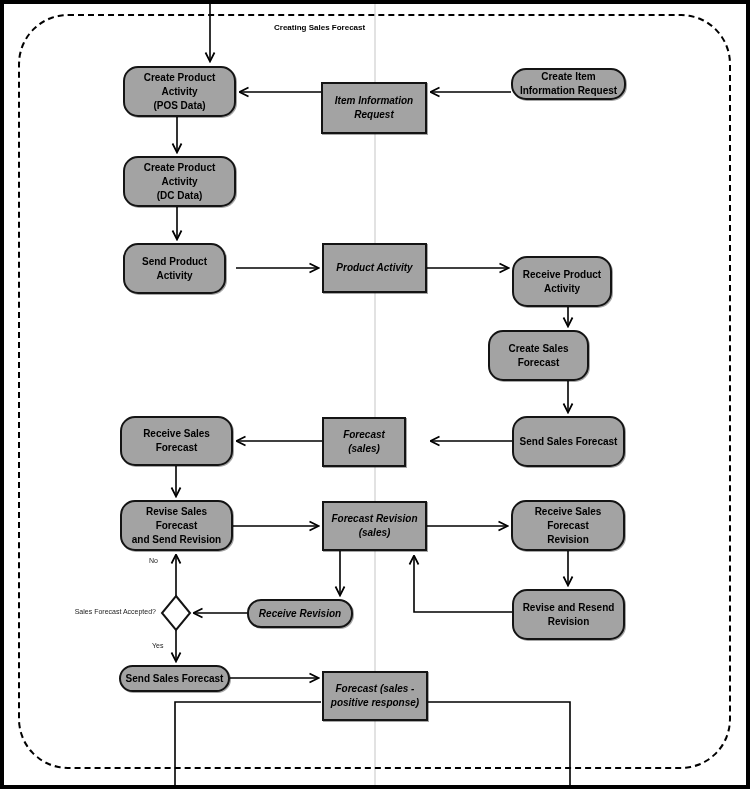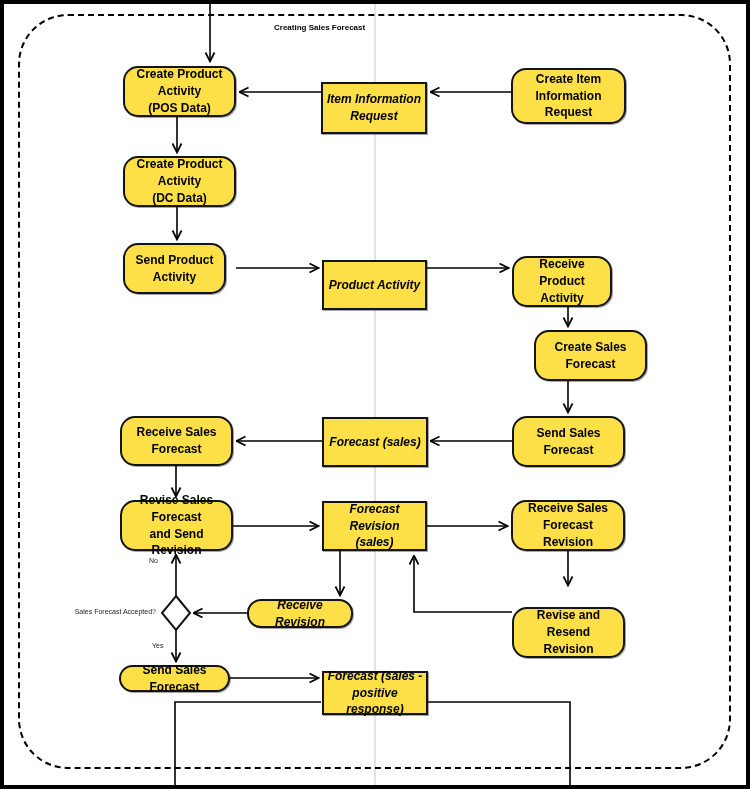--- a/index.html
+++ b/index.html
@@ -7,54 +7,54 @@
     position:relative;width:750px;height:789px;background:#ffffff;
     font-family:"Liberation Sans", sans-serif;overflow:hidden;
   }
   .outer-frame{position:absolute;left:0;top:0;right:0;bottom:0;border:4px solid #000;z-index:50;pointer-events:none;box-sizing:border-box;}
   .dashed-frame{position:absolute;left:18px;top:14px;width:713px;height:755px;border:2px dashed #000;border-radius:50px;box-sizing:border-box;z-index:2;}
   .divider{position:absolute;left:374px;top:4px;width:2px;height:781px;background:#e2e2e2;z-index:1;}
   .edges{position:absolute;left:0;top:0;z-index:5;}
   .edges path, .edges polygon{shape-rendering:geometricPrecision;}
   .node{
     position:absolute;display:flex;align-items:center;justify-content:center;
-    text-align:center;background:#fde047;border:2px solid #141414;box-sizing:border-box;
-    font-weight:bold;font-size:12px;line-height:1.4;padding:2px 3px;color:#000;
+    text-align:center;background:#a3a3a3;border:2px solid #141414;box-sizing:border-box;
+    font-weight:bold;font-size:10px;line-height:1.4;padding:2px 3px;color:#000;
     white-space:pre-line;z-index:10;box-shadow:1px 1px 0 rgba(0,0,0,0.35);
   }
   .act{border-radius:15px;}
   .pill{border-radius:14px;}
   .data{font-style:italic;border-radius:0;}
   .title{
     position:absolute;left:274px;top:23px;width:200px;text-align:left;
     font-size:8px;font-weight:bold;color:#000;z-index:10;
   }
   .edge-label{position:absolute;font-size:7px;color:#222;z-index:10;}
   .q-label{left:40px;top:608px;width:116px;text-align:right;}
   .no-label{left:149px;top:557px;}
   .yes-label{left:152px;top:642px;}
   
   .n-pos{left:123px;top:66px;width:113px;height:51px;}
   .n-iir{left:321px;top:66px;width:106px;height:52px;margin-top:16px;}
-  .n-ciir{left:511px;top:68px;width:115px;height:56px;}
+  .n-ciir{left:511px;top:68px;width:115px;height:32px;}
   .n-dc{left:123px;top:156px;width:113px;height:51px;}
   .n-spa{left:123px;top:243px;width:103px;height:51px;}
-  .n-pa{left:322px;top:243px;width:105px;height:50px;margin-top:17px;}
+  .n-pa{left:322px;top:243px;width:105px;height:50px;}
   .n-rpa{left:512px;top:256px;width:100px;height:51px;}
-  .n-csf{left:534px;top:330px;width:113px;height:51px;}
+  .n-csf{left:488px;top:330px;width:101px;height:51px;}
   .n-rsf{left:120px;top:416px;width:113px;height:50px;}
-  .n-fs{left:322px;top:417px;width:106px;height:50px;}
+  .n-fs{left:322px;top:417px;width:84px;height:50px;}
   .n-ssf{left:512px;top:416px;width:113px;height:51px;}
   .n-rev{left:120px;top:500px;width:113px;height:51px;text-align:center;}
   .n-frs{left:322px;top:501px;width:105px;height:50px;}
   .n-rsfr{left:511px;top:500px;width:114px;height:51px;}
   .n-rr{left:247px;top:599px;width:106px;height:29px;font-style:italic;}
-  .n-rar{left:512px;top:589px;width:113px;height:51px;margin-top:18px;}
+  .n-rar{left:512px;top:589px;width:113px;height:51px;}
   .n-ssff{left:119px;top:665px;width:111px;height:27px;}
-  .n-fpr{left:322px;top:671px;width:106px;height:44px;}
+  .n-fpr{left:322px;top:671px;width:106px;height:50px;}
 </style>
 </head>
 <body>
 
 <div class="canvas">
 
   <div class="divider"></div>
   <div class="dashed-frame"></div>
 
   <svg class="edges" width="750" height="789" viewBox="0 0 750 789">

